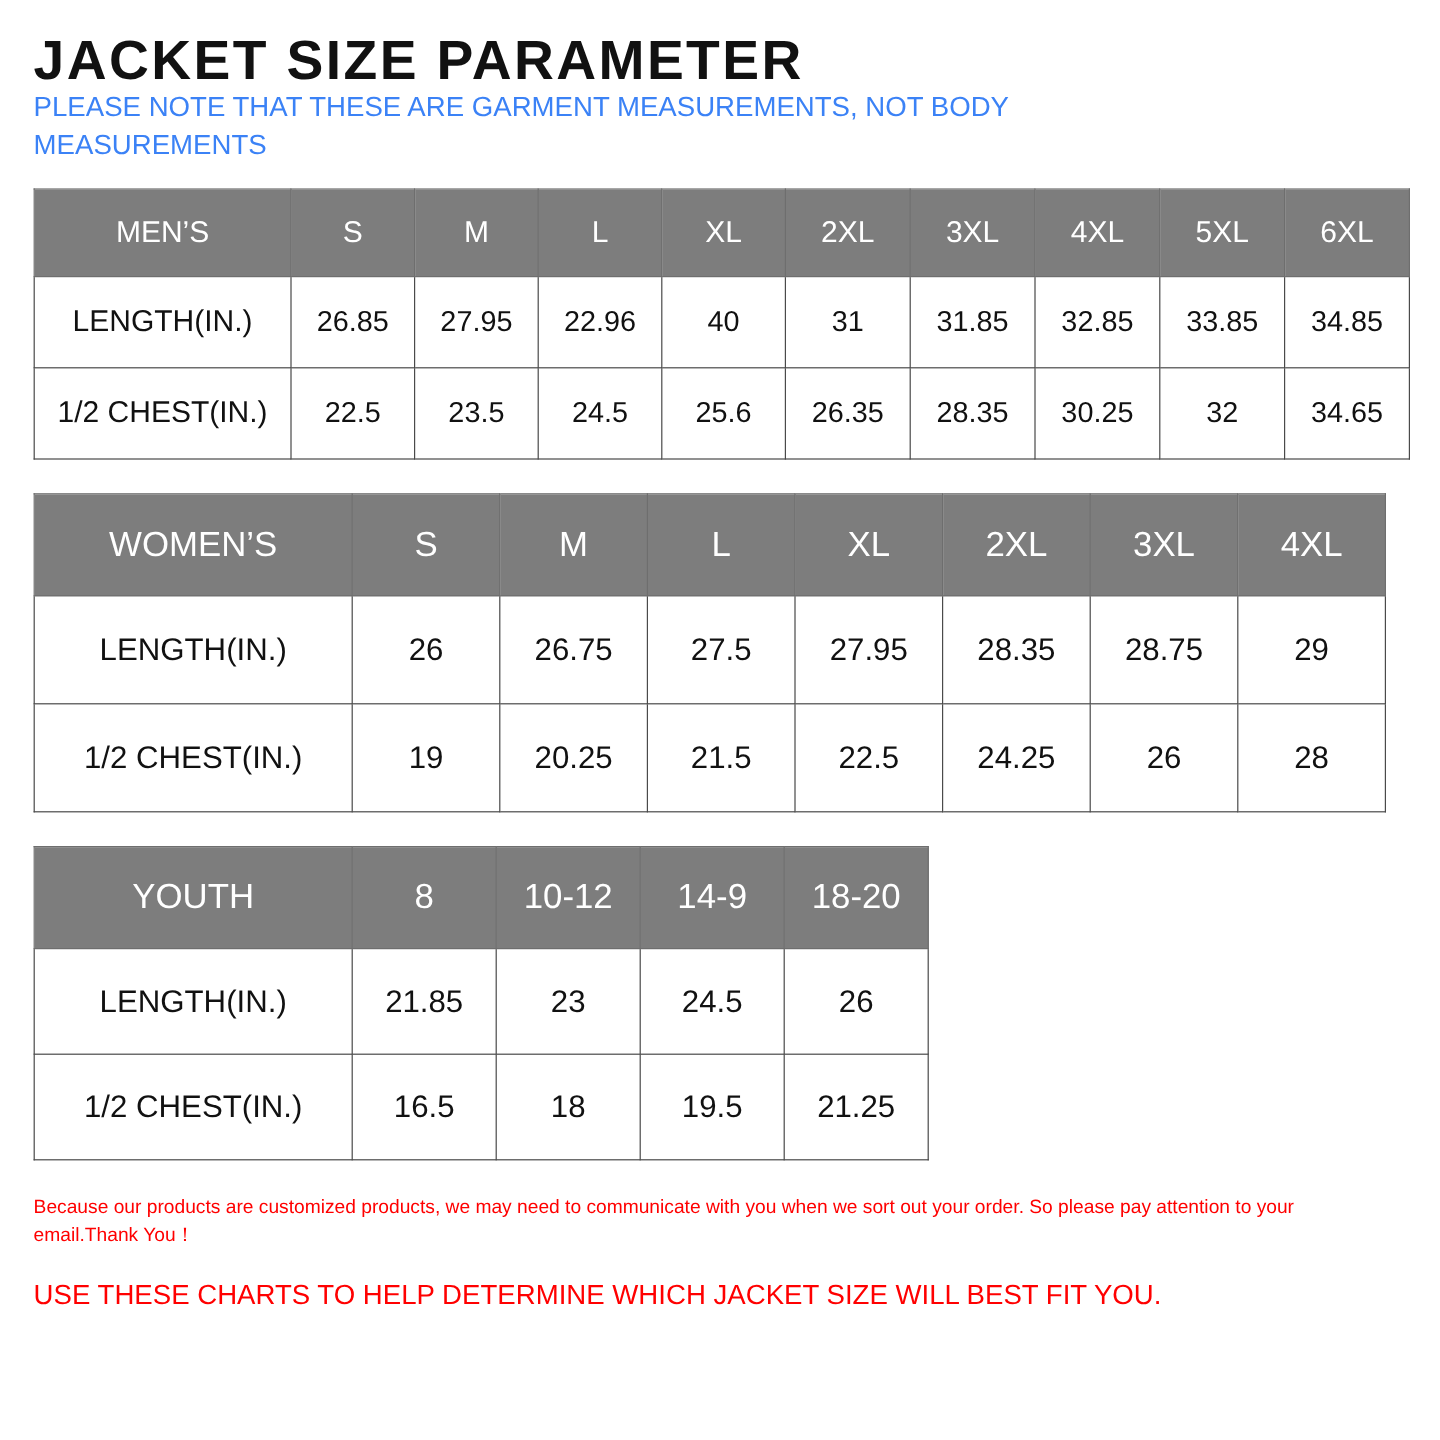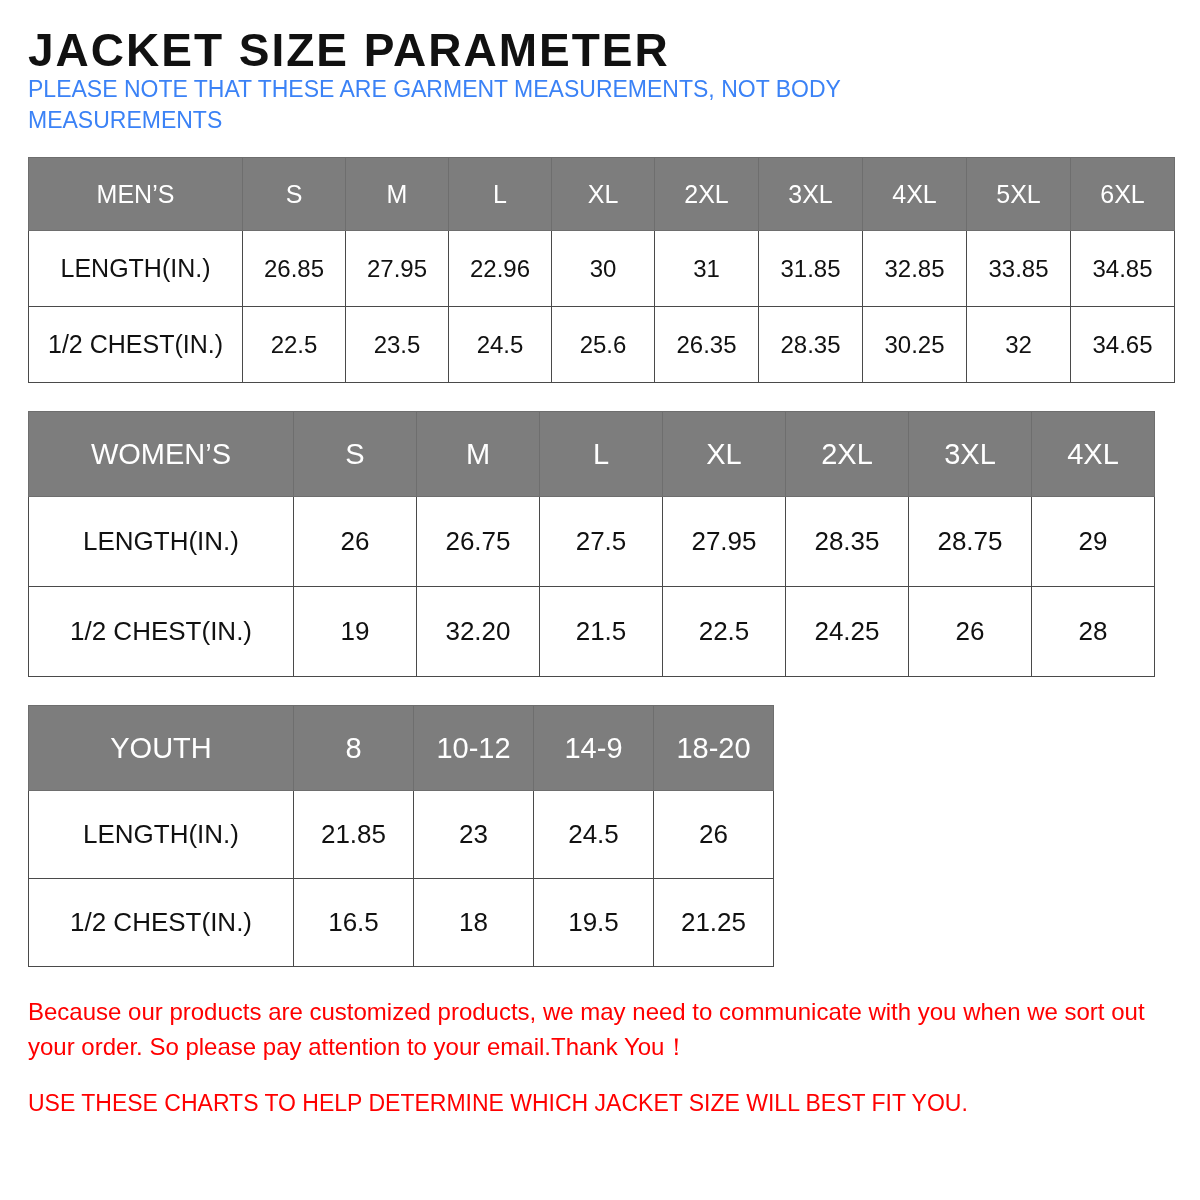--- a/index.html
+++ b/index.html
@@ -73,21 +73,21 @@
 
   
   .tbl-youth { width: 745px; }
   .tbl-youth thead td { height: 82px; font-size: 29px; margin-top: 10px; }
   .tbl-youth tbody td { height: 85px; font-size: 26px; }
   .tbl-youth col.c0 { width: 265px; }
   .tbl-youth col.cx { width: 120px; }
 
   .footer-red {
     color: #ff0000;
-    font-size: 24px;
+    font-size: 16px;
     line-height: 1.45;
     margin: 6px 0 0 0;
     max-width: 1130px;
   }
   .footer-red.second {
     margin-top: 22px;
     font-size: 23px;
   }
 </style>
 </head>
@@ -125,21 +125,21 @@
         <td>5XL</td>
         <td>6XL</td>
       </tr>
     </thead>
     <tbody>
       <tr>
         <td class="rowhead">LENGTH(IN.)</td>
         <td>26.85</td>
         <td>27.95</td>
         <td>22.96</td>
-        <td>30</td>
+        <td>40</td>
         <td>31</td>
         <td>31.85</td>
         <td>32.85</td>
         <td>33.85</td>
         <td>34.85</td>
       </tr>
       <tr>
         <td class="rowhead">1/2 CHEST(IN.)</td>
         <td>22.5</td>
         <td>23.5</td>
@@ -184,21 +184,21 @@
         <td>26.75</td>
         <td>27.5</td>
         <td>27.95</td>
         <td>28.35</td>
         <td>28.75</td>
         <td>29</td>
       </tr>
       <tr>
         <td>1/2 CHEST(IN.)</td>
         <td>19</td>
-        <td>32.20</td>
+        <td>20.25</td>
         <td>21.5</td>
         <td>22.5</td>
         <td>24.25</td>
         <td>26</td>
         <td>28</td>
       </tr>
     </tbody>
   </table>
 
   <table class="tbl-youth">

